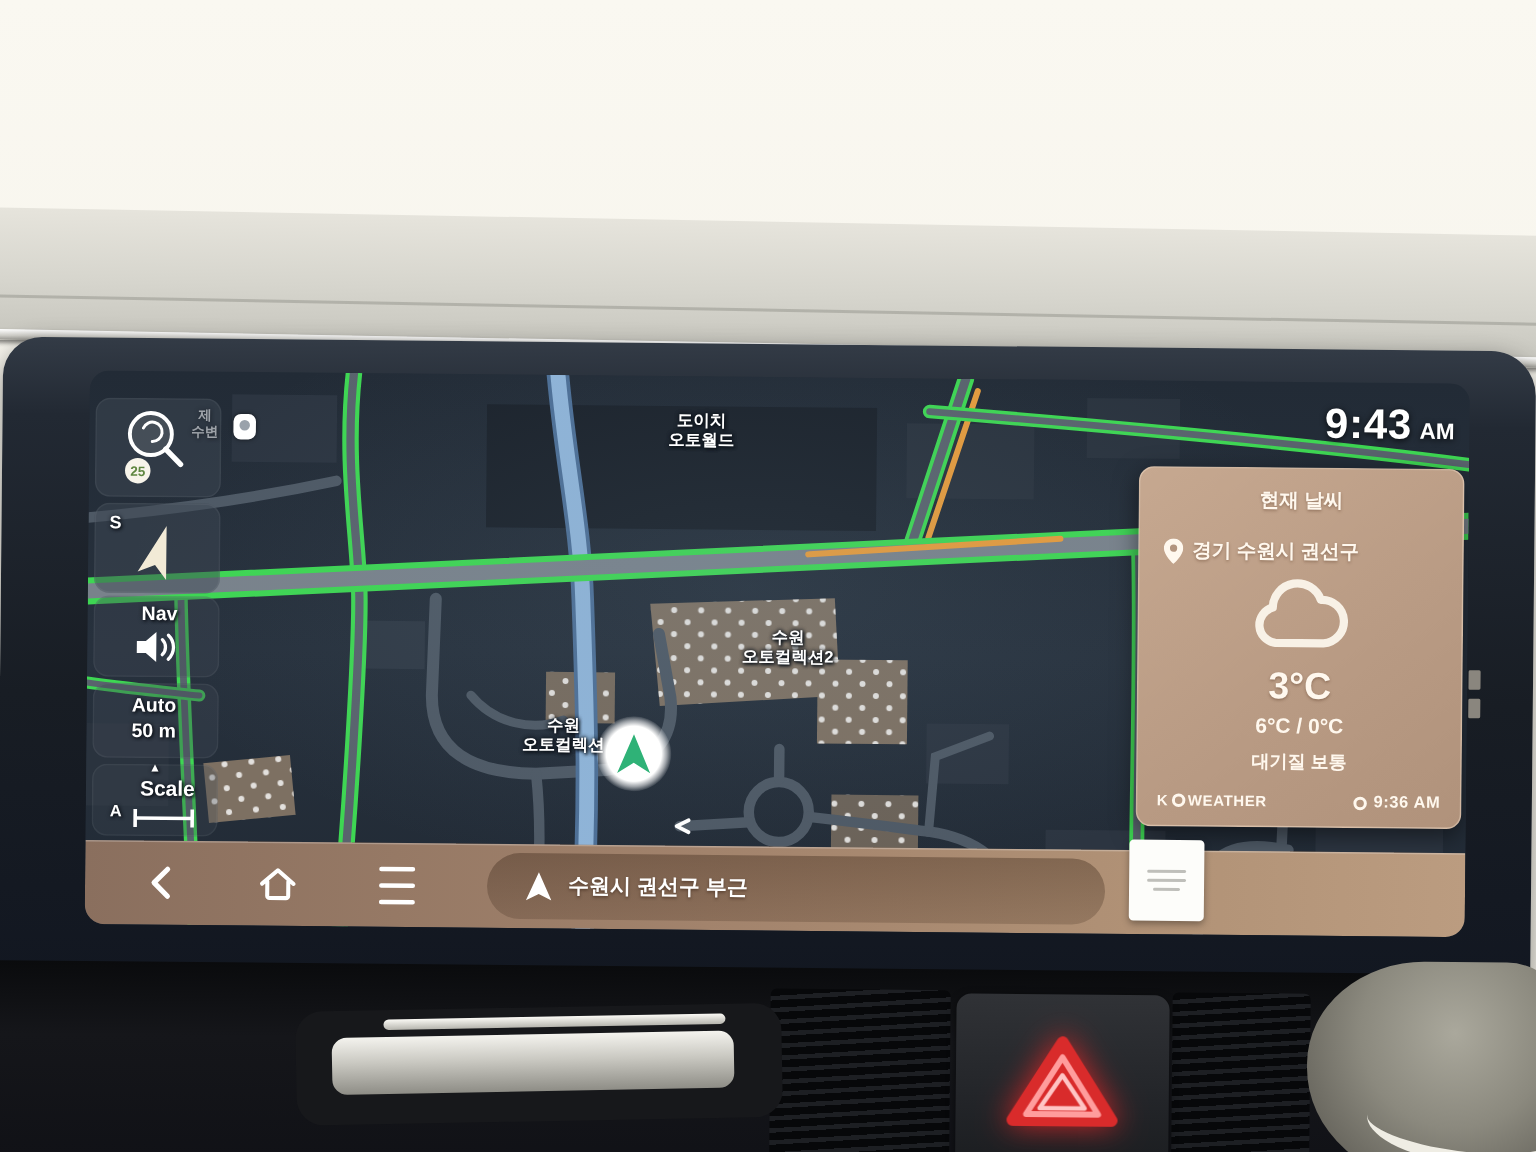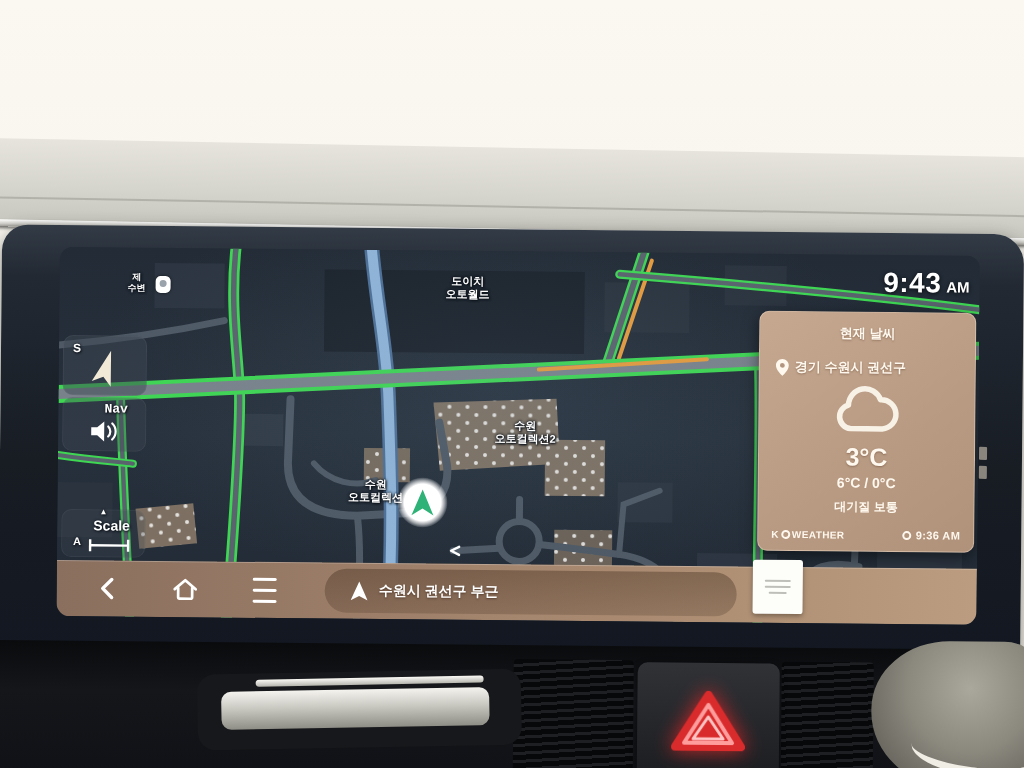--- a/index.html
+++ b/index.html
@@ -239,36 +239,48 @@
           <div>수변</div>
       </div>
       <div class="poi-glyph" style="left:96px;top:28px;"></div>
 
       <div class="pos-marker">
         <svg width="26" height="30" viewBox="0 0 26 30">
           <path d="M13,2 L24,28 L13,21 L2,28 Z" fill="#2fb277"></path>
         </svg>
       </div>
 
+      <div class="side-btn" style="top:18px;height:66px;">
+        <svg width="64" height="58" viewBox="0 0 64 58" style="position:absolute;left:10px;top:2px;">
+          <circle cx="27" cy="22" r="14" stroke="#fff" stroke-width="2.6" fill="rgba(255,255,255,.10)"></circle>
+          <path d="M22,18 a6.5,6.5 0 1 1 6,9" stroke="#fff" stroke-width="2" fill="none" stroke-linecap="round"></path>
+          <line x1="37" y1="32" x2="47" y2="42" stroke="#fff" stroke-width="3.6" stroke-linecap="round"></line>
+        </svg>
+        <span class="gs-badge">25</span>
+      </div>
 
       <div class="side-btn" style="top:88px;height:60px;">
         <span class="lbl" style="position:absolute;left:10px;top:6px;font-size:12px;">S</span>
         <svg width="30" height="42" viewBox="0 0 24 34" style="position:absolute;left:28px;top:12px;transform:rotate(16deg);">
           <polygon points="12,2 4,30 12,24 20,30" fill="#f2ead6"></polygon>
         </svg>
       </div>
 
       <div class="side-btn" style="top:150px;height:54px;background:rgba(62,72,84,.38);">
-        <span class="lbl" style="position:absolute;left:42px;top:4px;font-size:13px;font-family:Liberation Mono, monospace;">Nav</span>
+        <span class="lbl" style="position:absolute;left:32px;top:4px;font-size:13px;">Nav</span>
         <svg width="32" height="26" viewBox="0 0 32 26" style="position:absolute;left:26px;top:21px;">
           <polygon points="3,9 9,9 16,3 16,23 9,17 3,17" fill="#fff"></polygon>
           <path d="M20,8 a7,7 0 0 1 0,10 M24,5 a11,11 0 0 1 0,16" stroke="#fff" stroke-width="2.2" fill="none" stroke-linecap="round"></path>
         </svg>
       </div>
 
+      <div class="side-btn" style="top:208px;height:50px;background:rgba(62,72,84,.38);">
+        <div class="lbl" style="position:absolute;left:26px;top:7px;font-size:13px;">Auto</div>
+        <div class="lbl" style="position:absolute;left:26px;top:24px;font-size:13px;">50 m</div>
+      </div>
 
       <div class="side-btn" style="top:262px;height:48px;background:rgba(62,72,84,.30);">
         <span class="lbl" style="position:absolute;left:38px;top:-2px;font-size:8px;">▲</span>
         <span class="lbl" style="position:absolute;left:12px;top:26px;font-size:11px;">A</span>
         <span class="lbl" style="position:absolute;left:32px;top:8px;font-size:14px;">Scale</span>
         <svg width="48" height="16" viewBox="0 0 48 16" style="position:absolute;left:24px;top:28px;">
           <line x1="5" y1="8" x2="43" y2="8" stroke="#fff" stroke-width="2.4"></line>
           <line x1="5" y1="2" x2="5" y2="14" stroke="#fff" stroke-width="2.4"></line>
           <line x1="43" y1="2" x2="43" y2="14" stroke="#fff" stroke-width="2.4"></line>
         </svg>

